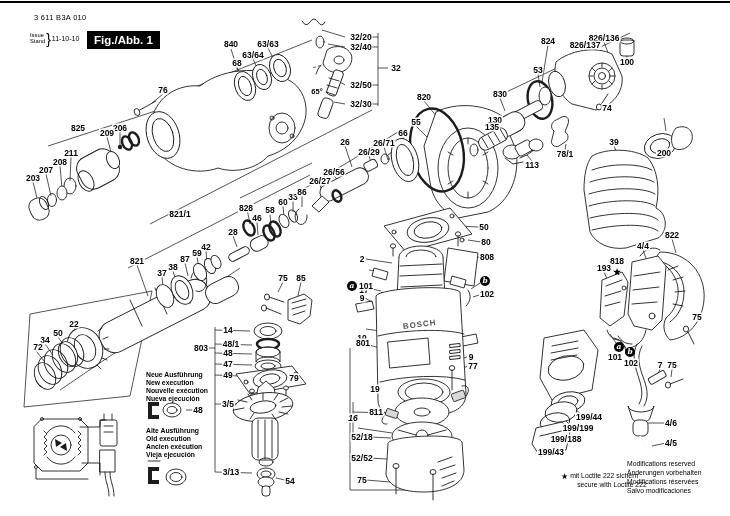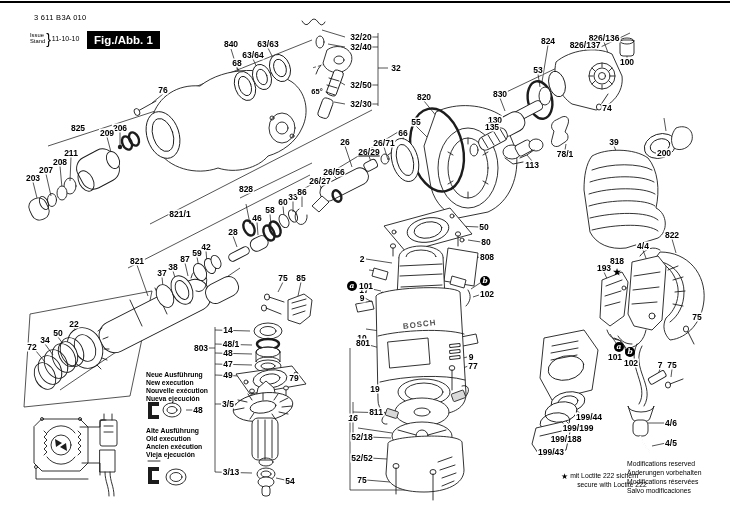--- a/index.html
+++ b/index.html
@@ -439,21 +439,21 @@
       <span class="plabel" style="left: 361px; top: 47px;">32/40</span>
       <span class="plabel" style="left: 396px; top: 68px;">32</span>
       <span class="plabel" style="left: 361px; top: 85px;">32/50</span>
       <span class="plabel" style="left: 361px; top: 104px;">32/30</span>
       <span class="plabel angle" style="left: 317px; top: 91px;">65°</span>
       <span class="plabel" style="left: 424px; top: 97px;">820</span>
       <span class="plabel" style="left: 416px; top: 122px;">55</span>
       <span class="plabel" style="left: 403px; top: 133px;">66</span>
       <span class="plabel" style="left: 345px; top: 142px;">26</span>
       <span class="plabel" style="left: 384px; top: 143px;">26/71</span>
-      <span class="plabel" style="left: 369px; top: 152px; text-decoration: underline;">26/29</span>
+      <span class="plabel" style="left: 369px; top: 152px;">26/29</span>
       <span class="plabel" style="left: 334px; top: 172px;">26/56</span>
       <span class="plabel" style="left: 320px; top: 181px;">26/27</span>
       <span class="plabel" style="left: 548px; top: 41px;">824</span>
       <span class="plabel" style="left: 604px; top: 38px;">826/136</span>
       <span class="plabel" style="left: 585px; top: 45px;">826/137</span>
       <span class="plabel" style="left: 627px; top: 62px;">100</span>
       <span class="plabel" style="left: 538px; top: 70px;">53</span>
       <span class="plabel" style="left: 500px; top: 94px;">830</span>
       <span class="plabel" style="left: 607px; top: 108px;">74</span>
       <span class="plabel" style="left: 495px; top: 120px;">130</span>
@@ -506,23 +506,23 @@
       <span class="plabel" style="left: 228px; top: 353px;">48</span>
       <span class="plabel" style="left: 228px; top: 364px;">47</span>
       <span class="plabel" style="left: 228px; top: 375px;">49</span>
       <span class="plabel" style="left: 294px; top: 378px;">79</span>
       <span class="plabel" style="left: 228px; top: 404px;">3/5</span>
       <span class="plabel" style="left: 231px; top: 472px;">3/13</span>
       <span class="plabel" style="left: 290px; top: 481px;">54</span>
       <span class="plabel" style="left: 74px; top: 324px;">22</span>
       <span class="plabel" style="left: 58px; top: 333px;">50</span>
       <span class="plabel" style="left: 45px; top: 340px;">34</span>
-      <span class="plabel" style="left: 32px; top: 347px;">72</span>
+      <span class="plabel" style="left: 38px; top: 347px;">72</span>
       <span class="plabel" style="left: 180px; top: 214px;">821/1</span>
-      <span class="plabel" style="left: 246px; top: 189px;">828</span>
+      <span class="plabel" style="left: 246px; top: 208px;">828</span>
       <span class="plabel" style="left: 257px; top: 218px;">46</span>
       <span class="plabel" style="left: 270px; top: 210px;">58</span>
       <span class="plabel" style="left: 283px; top: 202px;">60</span>
       <span class="plabel" style="left: 293px; top: 197px;">33</span>
       <span class="plabel" style="left: 302px; top: 192px;">86</span>
       <span class="plabel" style="left: 233px; top: 232px;">28</span>
       <span class="plabel" style="left: 206px; top: 247px;">42</span>
       <span class="plabel" style="left: 197px; top: 253px;">59</span>
       <span class="plabel" style="left: 185px; top: 259px;">87</span>
       <span class="plabel" style="left: 173px; top: 267px;">38</span>

